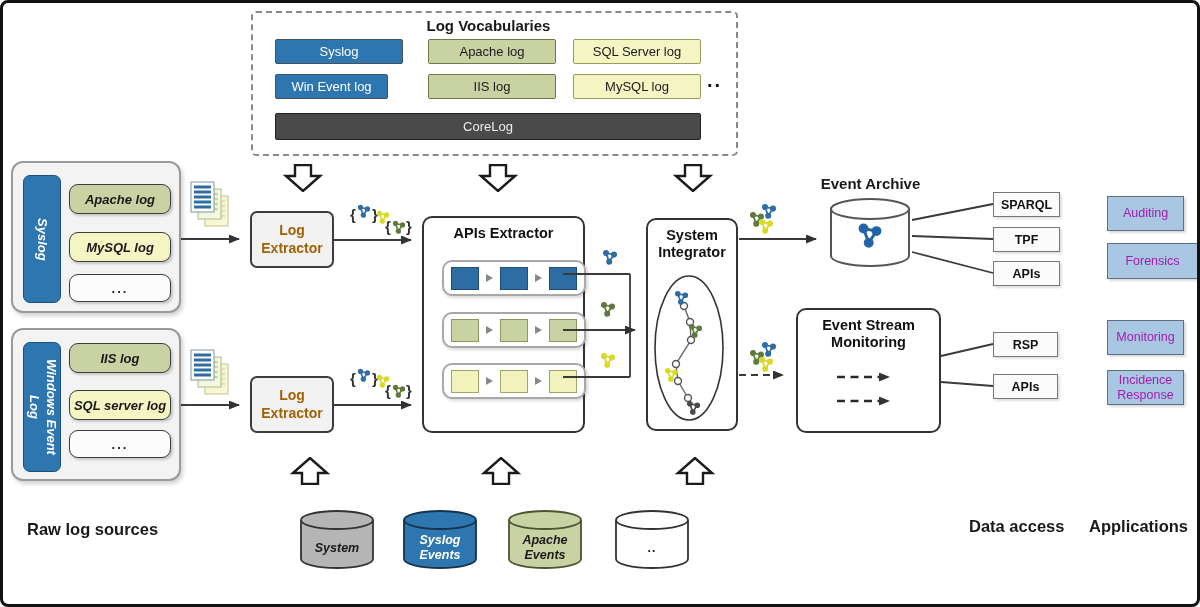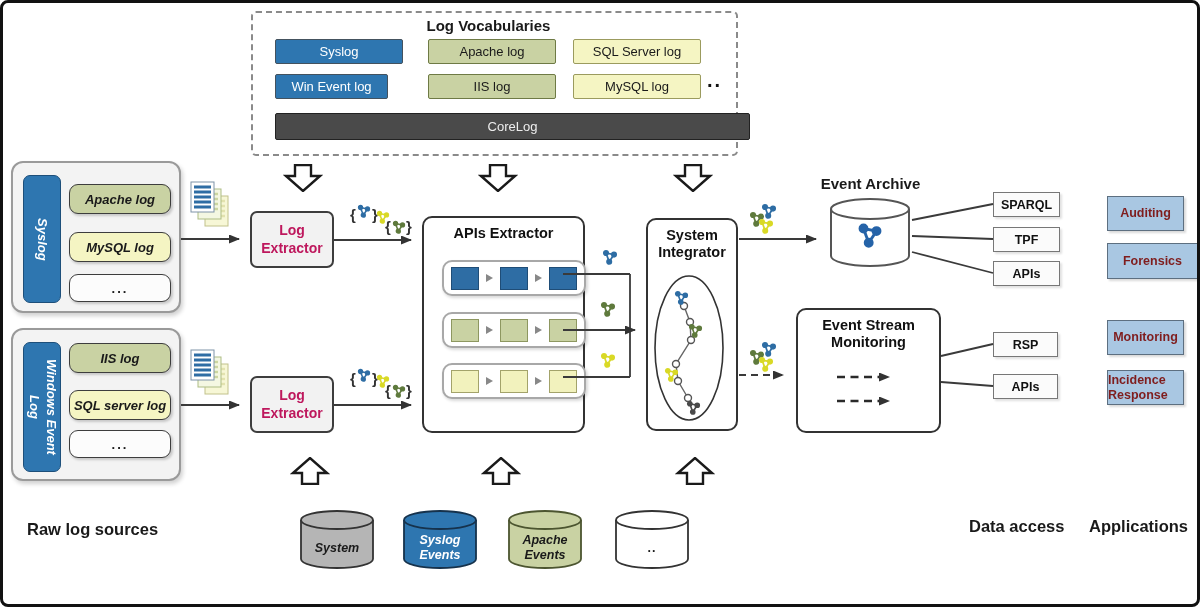--- a/index.html
+++ b/index.html
@@ -21,37 +21,37 @@
   .srcbar{background:#2e76b0;border:1.5px solid #1d4f7a;border-radius:7px;display:flex;
     align-items:center;justify-content:center;}
   .vtext{writing-mode:vertical-rl;color:#fff;font-style:italic;font-weight:bold;font-size:13px;
     text-align:center;line-height:1.3;max-height:118px;}
   .srcitem{display:flex;align-items:center;justify-content:center;font-size:13px;font-style:italic;
     font-weight:bold;color:#1a1a1a;border:1.6px solid #3d3d3d;border-radius:9px;
     box-shadow:1.5px 2px 2.5px rgba(0,0,0,.18);background:#fff;}
   .srcitem.olive{background:#c9d2a3;} .srcitem.yellow{background:#f5f5c3;}
   .srcitem.plain{background:#fcfcfc;font-style:normal;letter-spacing:2px;font-weight:bold;}
   .procbox{background:#f2f2f2;border:2px solid #3d3d3d;border-radius:7px;display:flex;align-items:center;
-    justify-content:center;text-align:center;font-weight:bold;font-size:14px;color:#be185d;line-height:1.25;}
+    justify-content:center;text-align:center;font-weight:bold;font-size:14px;color:#a16207;line-height:1.25;}
   .bigbox{background:#fff;border:2px solid #333;border-radius:10px;}
   .bigbox .title{position:absolute;left:0;right:0;top:7px;text-align:center;font-weight:bold;
     font-size:14.5px;color:#111;line-height:1.2;}
   .evrow{position:absolute;display:flex;align-items:center;justify-content:space-between;
     padding:0 7px;background:#fff;border:2px solid #a8a8a8;border-radius:10px;
     box-shadow:1.5px 2px 3px rgba(0,0,0,.15);}
   .sq{width:26px;height:21px;border:1px solid #777;}
   .sq.blue{background:#2e6da4;border-color:#1f4d77;}
   .sq.olive{background:#c9d2a3;border-color:#8d9760;}
   .sq.yellow{background:#f2f2bd;border-color:#a3a36a;}
   .minarrow{width:0;height:0;border-left:7px solid #888;border-top:4.5px solid transparent;
     border-bottom:4.5px solid transparent;}
   .ep{background:#fbfbfb;border:1.5px solid #777;display:flex;align-items:center;justify-content:center;
     font-weight:bold;font-size:12.5px;color:#111;box-shadow:1.5px 2px 2px rgba(0,0,0,.12);}
   .app{background:#a9c7e2;border:1.5px solid #5d6f80;display:flex;align-items:center;justify-content:center;
-    text-align:left;font-weight:bold;font-size:12.5px;color:#7f1d1d;line-height:1.2;
+    text-align:center;font-weight:normal;font-size:12.5px;color:#a21caf;line-height:1.2;
     box-shadow:1.5px 2px 2px rgba(0,0,0,.15);}
   .cylwrap{position:absolute;}
   .cylwrap svg{position:absolute;left:0;top:0;}
   .cyllabel{position:absolute;left:0;right:0;top:16px;bottom:0;display:flex;align-items:center;
     justify-content:center;text-align:center;font-size:12.5px;font-style:italic;font-weight:bold;
     color:#1a1a1a;line-height:1.2;}
   .cyllabel.white{color:#fff;} .cyllabel.dots{font-style:normal;letter-spacing:1px;}
   .kn-title{position:absolute;left:0;right:0;bottom:6px;}
 </style>
 </head>
@@ -137,21 +137,21 @@
   <div class="abs z2 dashedbox" style="left:248px;top:8px;width:487px;height:145px;">
     <div class="sec-title" style="position:absolute;left:0;right:12px;top:4px;">Log Vocabularies</div>
   </div>
   <div class="abs z2 vbox blue" style="left:272px;top:36px;width:128px;height:25px;">Syslog</div>
   <div class="abs z2 vbox olive" style="left:425px;top:36px;width:128px;height:25px;">Apache log</div>
   <div class="abs z2 vbox yellow" style="left:570px;top:36px;width:128px;height:25px;">SQL Server log</div>
   <div class="abs z2 vbox blue" style="left:272px;top:71px;width:113px;height:25px;">Win Event log</div>
   <div class="abs z2 vbox olive" style="left:425px;top:71px;width:128px;height:25px;">IIS log</div>
   <div class="abs z2 vbox yellow" style="left:570px;top:71px;width:128px;height:25px;">MySQL log</div>
   <div class="abs z2" style="left:704px;top:66px;font-size:20px;font-weight:bold;letter-spacing:2px;color:#111;">..</div>
-  <div class="abs z2 vbox dark" style="left:272px;top:110px;width:475px;height:27px;">CoreLog</div>
+  <div class="abs z2 vbox dark" style="left:272px;top:110px;width:426px;height:27px;">CoreLog</div>
 
   <svg class="abs z2" style="left:280px;top:161px;" width="40" height="28">
       <use href="#arrdown"></use>
     </svg>
   <svg class="abs z2" style="left:475px;top:161px;" width="40" height="28">
       <use href="#arrdown"></use>
     </svg>
   <svg class="abs z2" style="left:670px;top:161px;" width="40" height="28">
       <use href="#arrdown"></use>
     </svg>

